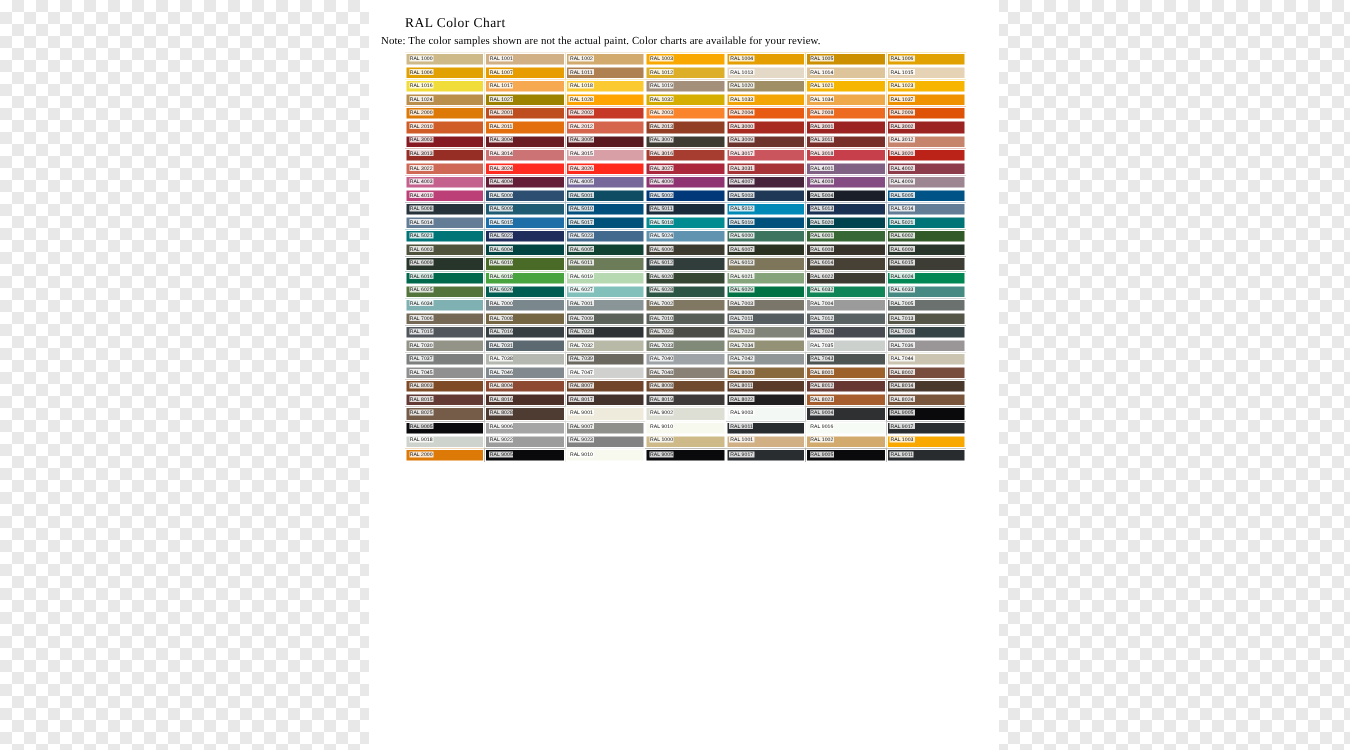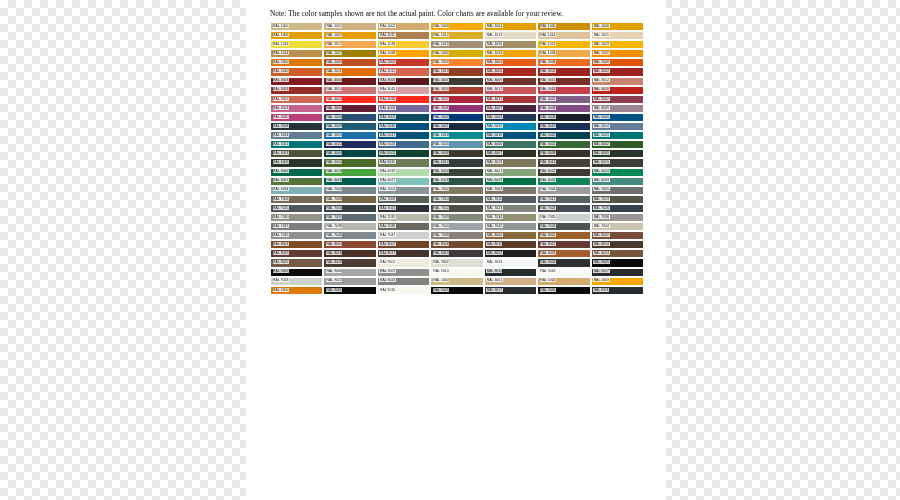--- a/index.html
+++ b/index.html
@@ -32,21 +32,21 @@
     font-size:9px;
     color:#000;
     letter-spacing:0.3px;
     line-height:11px;
     margin:2px 0 0 16px;
   }
   #note{
     font-size:7.2px;
     color:#000;
     line-height:10px;
-    margin:1px 0 3px 16px;
+    margin:1px 0 3px 0;
     letter-spacing:0.1px;
   }
   #chart{
     margin-left:16px;
     width:374px;
     display:flex;
     flex-direction:column;
   }
   .row{
     display:flex;
@@ -73,20 +73,21 @@
     padding:0 0.6px;
     color:#111;
   }
 </style>
 </head>
 <body>
 
 <div id="checker"></div>
 
 <div id="page">
+  <div id="title">RAL Color Chart</div>
   <div id="note">Note: The color samples shown are not the actual paint. Color charts are available for your review.</div>
   <div id="chart">
       <div class="row">
         <div class="cell" style="background: rgb(205, 186, 136);">
           <span class="lbl">RAL 1000</span>
         </div>
         <div class="cell" style="background: rgb(208, 176, 132);">
           <span class="lbl">RAL 1001</span>
         </div>
         <div class="cell" style="background: rgb(210, 170, 109);">

